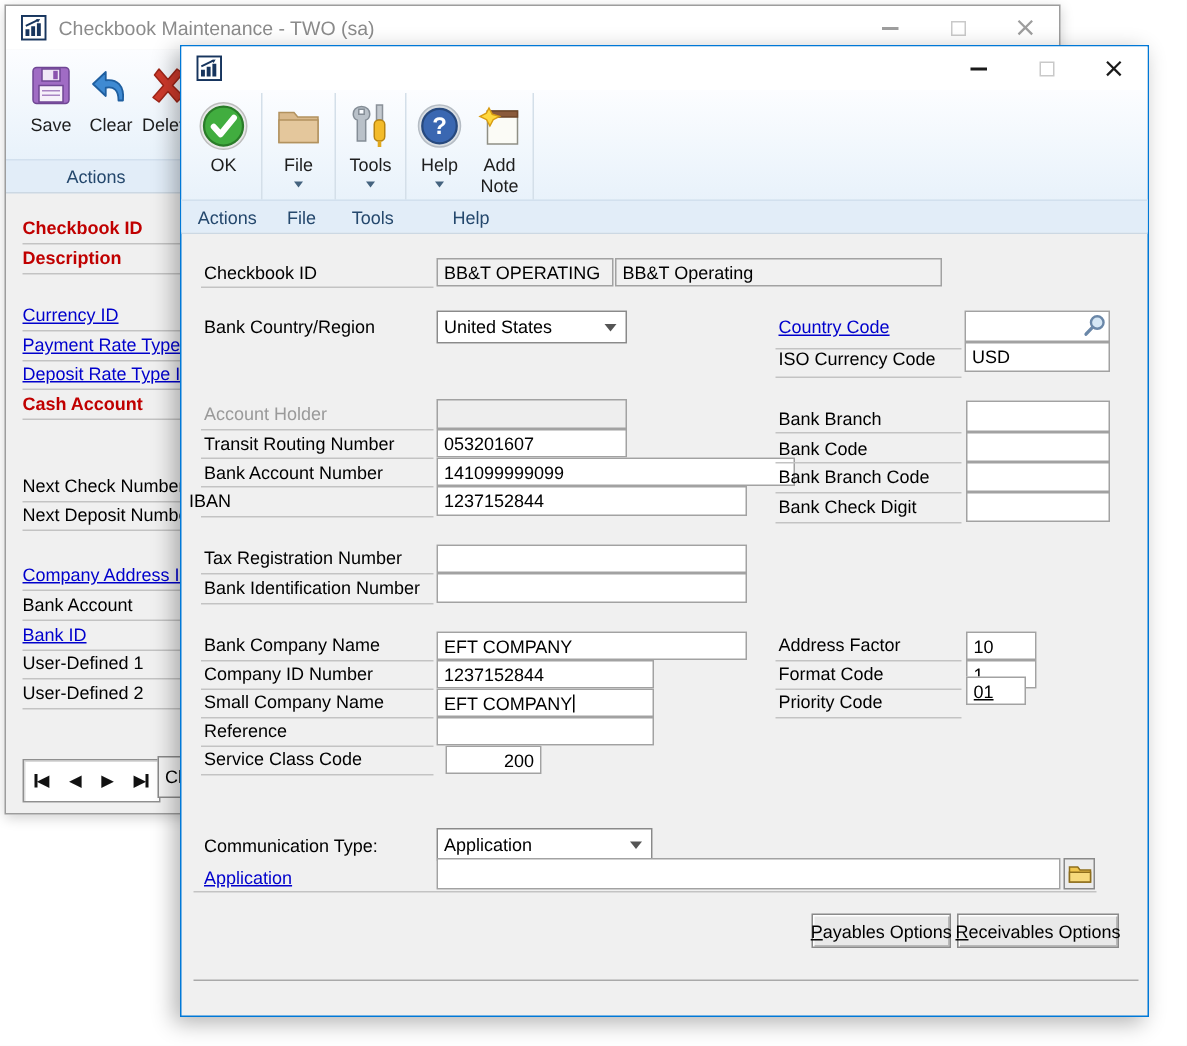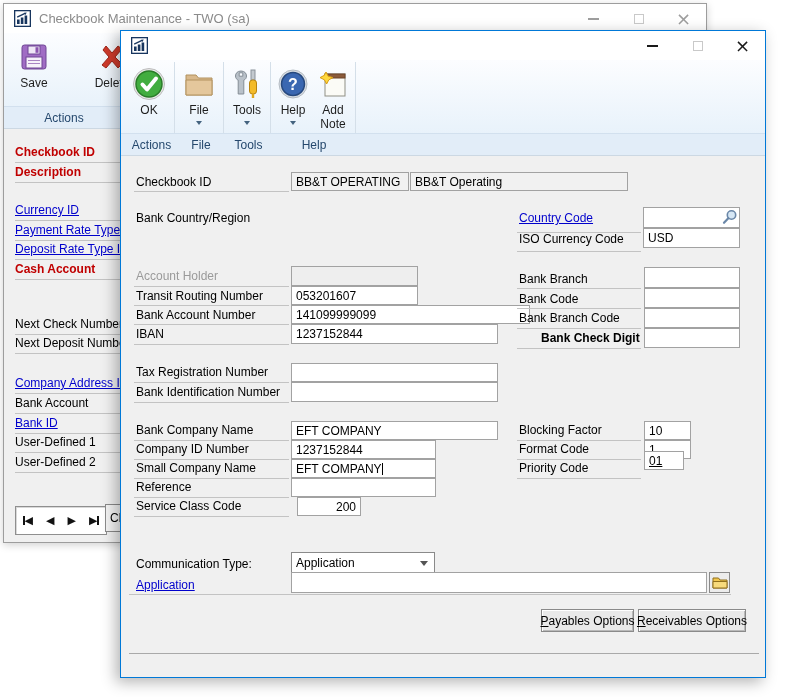--- a/index.html
+++ b/index.html
@@ -114,20 +114,28 @@
           <svg width="30" height="30" viewBox="0 0 30 30">
             <rect x="3" y="3" width="24" height="24" rx="2.5" fill="#a06cc4" stroke="#6f4694"></rect>
             <rect x="9" y="4" width="12" height="8" fill="#efe7f6" stroke="#6f4694"></rect>
             <rect x="16.5" y="5.2" width="3" height="5.6" fill="#8b54ae"></rect>
             <rect x="7" y="15" width="16" height="11" fill="#f6f1fa" stroke="#6f4694"></rect>
             <line x1="9" y1="18.5" x2="21" y2="18.5" stroke="#a884c2"></line>
             <line x1="9" y1="21.5" x2="21" y2="21.5" stroke="#a884c2"></line>
           </svg>
         </span>
         <span class="rlabel">Save</span>
+      </div>
+      <div class="rbtn" style="left:50px;width:40px;">
+        <span class="ric">
+          <svg width="30" height="30" viewBox="0 0 30 30">
+            <path d="M23 25 C24 15 19 10.5 11.5 11.5 L11.5 6 L3 14 L11.5 22 L11.5 16.5 C17 15.5 20 18 20 25 Z" fill="#3f8ad2" stroke="#1f5fa0" stroke-width="1.2" stroke-linejoin="round"></path>
+          </svg>
+        </span>
+        <span class="rlabel">Clear</span>
       </div>
       <div class="rbtn" style="left:88px;width:40px;">
         <span class="ric">
           <svg width="30" height="30" viewBox="0 0 30 30">
             <path d="M6 8 L12 15 L5 23 L9 26 L15 19 L21 26 L25 22 L18 15 L25 7 L21 4 L15 11 L9 4 Z" fill="#cf3a2b" stroke="#9e2518" stroke-width="1" stroke-linejoin="round"></path>
           </svg>
         </span>
         <span class="rlabel">Delete</span>
       </div>
       <div class="rgroup-strip">
@@ -271,20 +279,24 @@
         <span class="rgroup-label" style="left:153px;width:80px;">Help</span>
       </div>
     </div>
 
     <span class="lbl" style="left:15px;top:144px;">Checkbook ID</span>
     <div class="hr" style="left:13px;top:160px;width:155px;"></div>
     <div class="fld static" style="left:170px;top:141px;width:118px;height:19px;">BB&amp;T OPERATING</div>
     <div class="fld static" style="left:289px;top:141px;width:218px;height:19px;">BB&amp;T Operating</div>
 
     <span class="lbl" style="left:15px;top:180px;">Bank Country/Region</span>
+    <div class="combo" style="left:170px;top:176px;width:127px;height:22px;">
+      <span class="cval">United States</span>
+      <span class="chev"></span>
+    </div>
 
     <span class="lbl link" style="left:398px;top:180px;">Country Code</span>
     <div class="hr" style="left:396px;top:201px;width:124px;"></div>
     <input class="fld" style="left: 522px; top: 176px; width: 97px; height: 21px;" value="">
     <span style="position:absolute;left:600px;top:178px;">
       <svg width="17" height="17" viewBox="0 0 17 17">
         <circle cx="10.5" cy="6" r="4.2" fill="#d6e7f5" stroke="#6a87a8" stroke-width="1.6"></circle>
         <line x1="7.3" y1="9.2" x2="3" y2="13.8" stroke="#6a87a8" stroke-width="2.2" stroke-linecap="round"></line>
       </svg>
     </span>
@@ -294,34 +306,34 @@
 
     <span class="lbl dim" style="left:15px;top:238px;">Account Holder</span>
     <div class="hr" style="left:13px;top:255px;width:155px;"></div>
     <div class="fld disabled" style="left:170px;top:235px;width:127px;height:20px;"></div>
     <span class="lbl" style="left:15px;top:258px;">Transit Routing Number</span>
     <div class="hr" style="left:13px;top:274px;width:155px;"></div>
     <input class="fld" style="left: 170px; top: 255px; width: 127px; height: 19px;" value="053201607">
     <span class="lbl" style="left:15px;top:277px;">Bank Account Number</span>
     <div class="hr" style="left:13px;top:293px;width:155px;"></div>
     <input class="fld" style="left: 170px; top: 274px; width: 239px; height: 19px;" value="141099999099">
-    <span class="lbl" style="left:15px;top:296px;">IBAN</span>
+    <span class="lbl" style="left:5px;top:296px;">IBAN</span>
     <div class="hr" style="left:13px;top:313px;width:155px;"></div>
     <input class="fld" style="left: 170px; top: 293px; width: 207px; height: 20px;" value="1237152844">
 
     <span class="lbl" style="left:398px;top:241px;">Bank Branch</span>
     <div class="hr" style="left:396px;top:257px;width:124px;"></div>
     <input class="fld" style="left: 523px; top: 236px; width: 96px; height: 21px;" value="">
     <span class="lbl" style="left:398px;top:261px;">Bank Code</span>
     <div class="hr" style="left:396px;top:277px;width:124px;"></div>
     <input class="fld" style="left: 523px; top: 257px; width: 96px; height: 20px;" value="">
     <span class="lbl" style="left:398px;top:280px;">Bank Branch Code</span>
     <div class="hr" style="left:396px;top:297px;width:124px;"></div>
     <input class="fld" style="left: 523px; top: 277px; width: 96px; height: 20px;" value="">
-    <span class="lbl" style="left:420px;top:300px;font-weight:bold;">Bank Check Digit</span>
+    <span class="lbl" style="left:398px;top:300px;">Bank Check Digit</span>
     <div class="hr" style="left:396px;top:317px;width:124px;"></div>
     <input class="fld" style="left: 523px; top: 297px; width: 96px; height: 20px;" value="">
 
     <span class="lbl" style="left:15px;top:334px;">Tax Registration Number</span>
     <div class="hr" style="left:13px;top:351px;width:155px;"></div>
     <input class="fld" style="left: 170px; top: 332px; width: 207px; height: 19px;" value="">
     <span class="lbl" style="left:15px;top:354px;">Bank Identification Number</span>
     <div class="hr" style="left:13px;top:371px;width:155px;"></div>
     <input class="fld" style="left: 170px; top: 351px; width: 207px; height: 20px;" value="">
 
@@ -334,21 +346,21 @@
     <span class="lbl" style="left:15px;top:430px;">Small Company Name</span>
     <div class="hr" style="left:13px;top:447px;width:155px;"></div>
     <div class="fld" style="left:170px;top:428px;width:145px;height:19px;"><span>EFT COMPANY</span><span class="caretbar"></span></div>
     <span class="lbl" style="left:15px;top:449px;">Reference</span>
     <div class="hr" style="left:13px;top:466px;width:155px;"></div>
     <input class="fld" style="left: 170px; top: 447px; width: 145px; height: 19px;" value="">
     <span class="lbl" style="left:15px;top:468px;">Service Class Code</span>
     <div class="hr" style="left:13px;top:485px;width:155px;"></div>
     <input class="fld num" style="left: 176px; top: 466px; width: 64px; height: 19px;" value="200">
 
-    <span class="lbl" style="left:398px;top:392px;">Blocking Factor</span>
+    <span class="lbl" style="left:398px;top:392px;">Address Factor</span>
     <div class="hr" style="left:396px;top:409px;width:124px;"></div>
     <input class="fld" style="left: 523px; top: 390px; width: 47px; height: 19px;" value="10">
     <span class="lbl" style="left:398px;top:411px;">Format Code</span>
     <div class="hr" style="left:396px;top:428px;width:124px;"></div>
     <input class="fld" style="left: 523px; top: 409px; width: 47px; height: 19px;" value="1">
     <span class="lbl" style="left:398px;top:430px;">Priority Code</span>
     <div class="hr" style="left:396px;top:447px;width:124px;"></div>
     <input class="fld" style="left: 523px; top: 420px; width: 40px; height: 19px; text-decoration: underline;" value="01">
 
     <span class="lbl" style="left:15px;top:526px;">Communication Type:</span>

